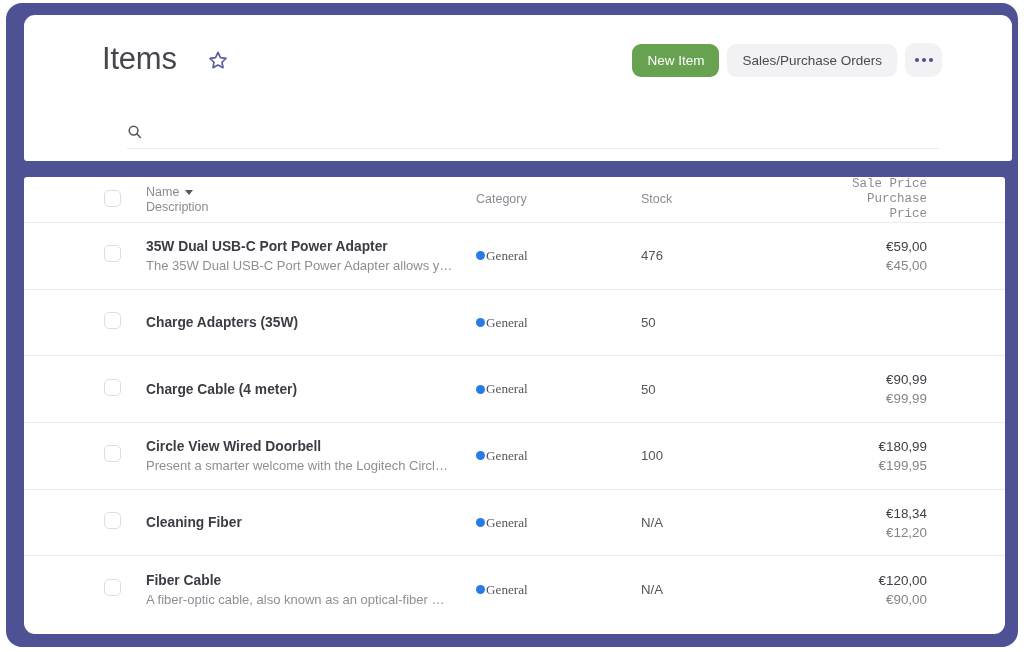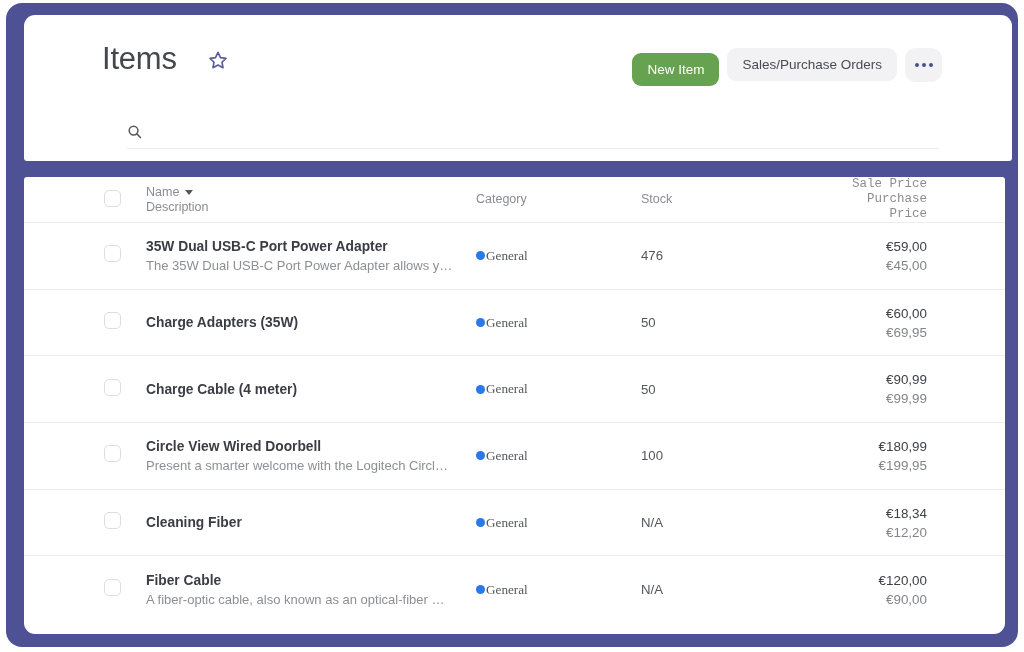--- a/index.html
+++ b/index.html
@@ -84,21 +84,20 @@
     border-radius: 9px;
     height: 33px;
     padding: 0 15px;
     white-space: nowrap;
   }
 
   #new-item-btn {
     background: #67a250;
     color: #ffffff;
     font-weight: 500;
-    margin-top: 10px;
   }
 
   #orders-btn {
     background: #f2f2f5;
     color: #4a4c53;
   }
 
   #more-btn {
     background: #f2f2f5;
     width: 37px;
@@ -335,24 +334,20 @@
         <div class="grid row">
           <div><input class="cb" type="checkbox" style=""></div>
           <div class="cell-name">
             <div class="item-name">Charge Adapters (35W)</div>
           </div>
           <div class="cell-cat">
             <span class="cat-dot"></span>
             <span class="cat-label">General</span>
           </div>
           <div class="cell-stock">50</div>
-          <div class="cell-price">
-            <div class="price-sale">€60,00</div>
-            <div class="price-purchase">€69,95</div>
-          </div>
         </div>
         <div class="grid row">
           <div><input class="cb" type="checkbox" style=""></div>
           <div class="cell-name">
             <div class="item-name">Charge Cable (4 meter)</div>
           </div>
           <div class="cell-cat">
             <span class="cat-dot"></span>
             <span class="cat-label">General</span>
           </div>

